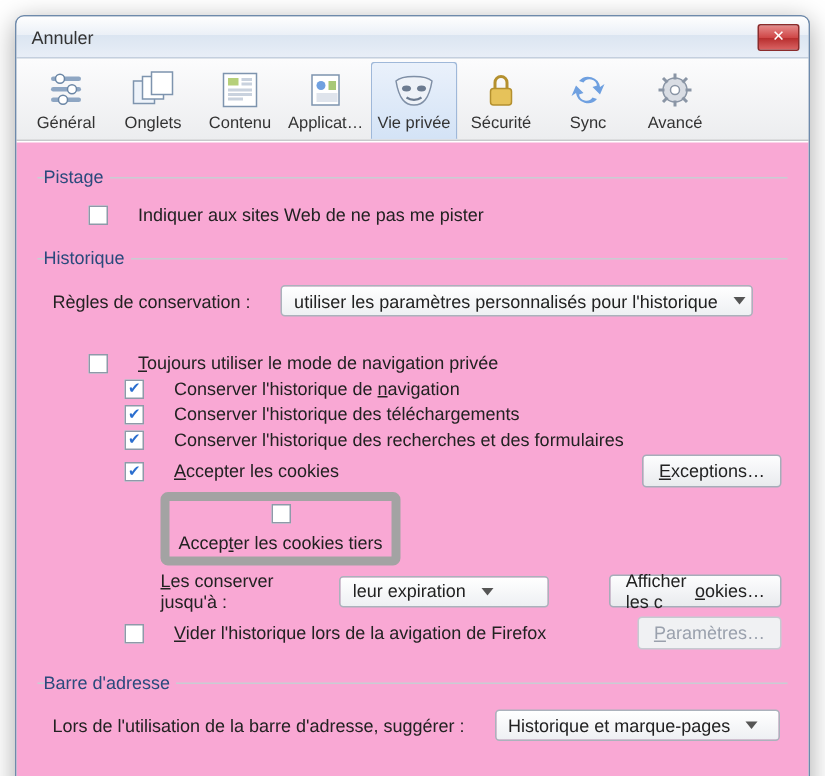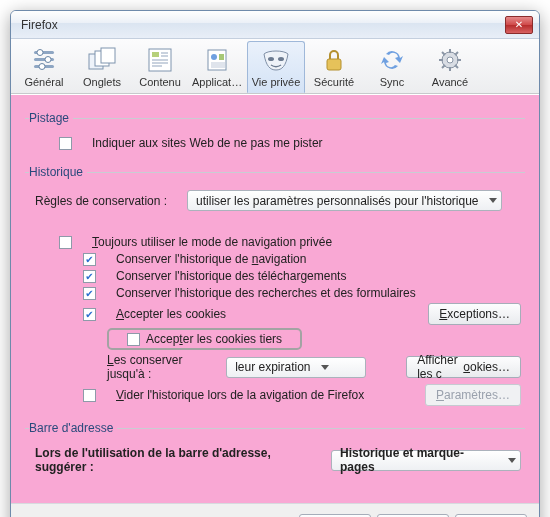--- a/index.html
+++ b/index.html
@@ -157,45 +157,46 @@
     background:linear-gradient(#fdfdfe,#e9ebee);
     border-radius:3px;
     padding:0 10px;
     font-size:12px;
     color:#222;
     min-width:72px;
   }
   .btn.disabled{color:#9aa1ad;border-color:#c6cad1;background:#f0f1f3;}
 
   .highlight {
-    border: 2px solid #a3a3a3;
+    border: 6px solid #a3a3a3;
     border-radius: 5px;
-    padding: 2px 18px;
+    padding: 2px 6px;
     display:inline-flex;
     align-items:center;
     gap:6px;
+    flex-direction:column;
   }
 
   .footer {
     display:flex;
     gap:6px;
     justify-content:flex-end;
     padding:10px 12px;
     background:#f0f0f0;
     border-top:1px solid #d7dade;
   }
 
   u{text-decoration:underline;}
 </style>
 </head>
 <body>
 
 <div class="window">
   <div class="titlebar">
-    <span class="titlebar-title">Firefox</span>
+    <span class="titlebar-title">Annuler</span>
     <div class="titlebar-controls">
       <div class="titlebar-btn close">✕</div>
     </div>
   </div>
 
   <div class="toolbar">
     <div class="toolbtn">
       <span class="ticon"><svg viewBox="0 0 32 28">
             <rect x="6" y="5" width="20" height="3" rx="1.5" fill="#8ea6c3"></rect>
             <rect x="6" y="12" width="20" height="3" rx="1.5" fill="#8ea6c3"></rect>
@@ -353,21 +354,21 @@
         <span class="spacer"></span>
         <span class="btn disabled">
             <u>P</u>
             <span>aramètres…</span>
           </span>
       </div>
     </fieldset>
 
     <fieldset class="section">
       <legend>Barre d'adresse</legend>
-      <div class="row" style="margin-left:6px;font-weight:bold;">
+      <div class="row" style="margin-left:6px;">
         <span>Lors de l'utilisation de la barre d'adresse, suggérer :</span>
         <span class="select" style="min-width:190px">
           <span>Historique et marque-pages</span>
           <span class="caret"></span>
         </span>
       </div>
     </fieldset>
 
   </div>
 

